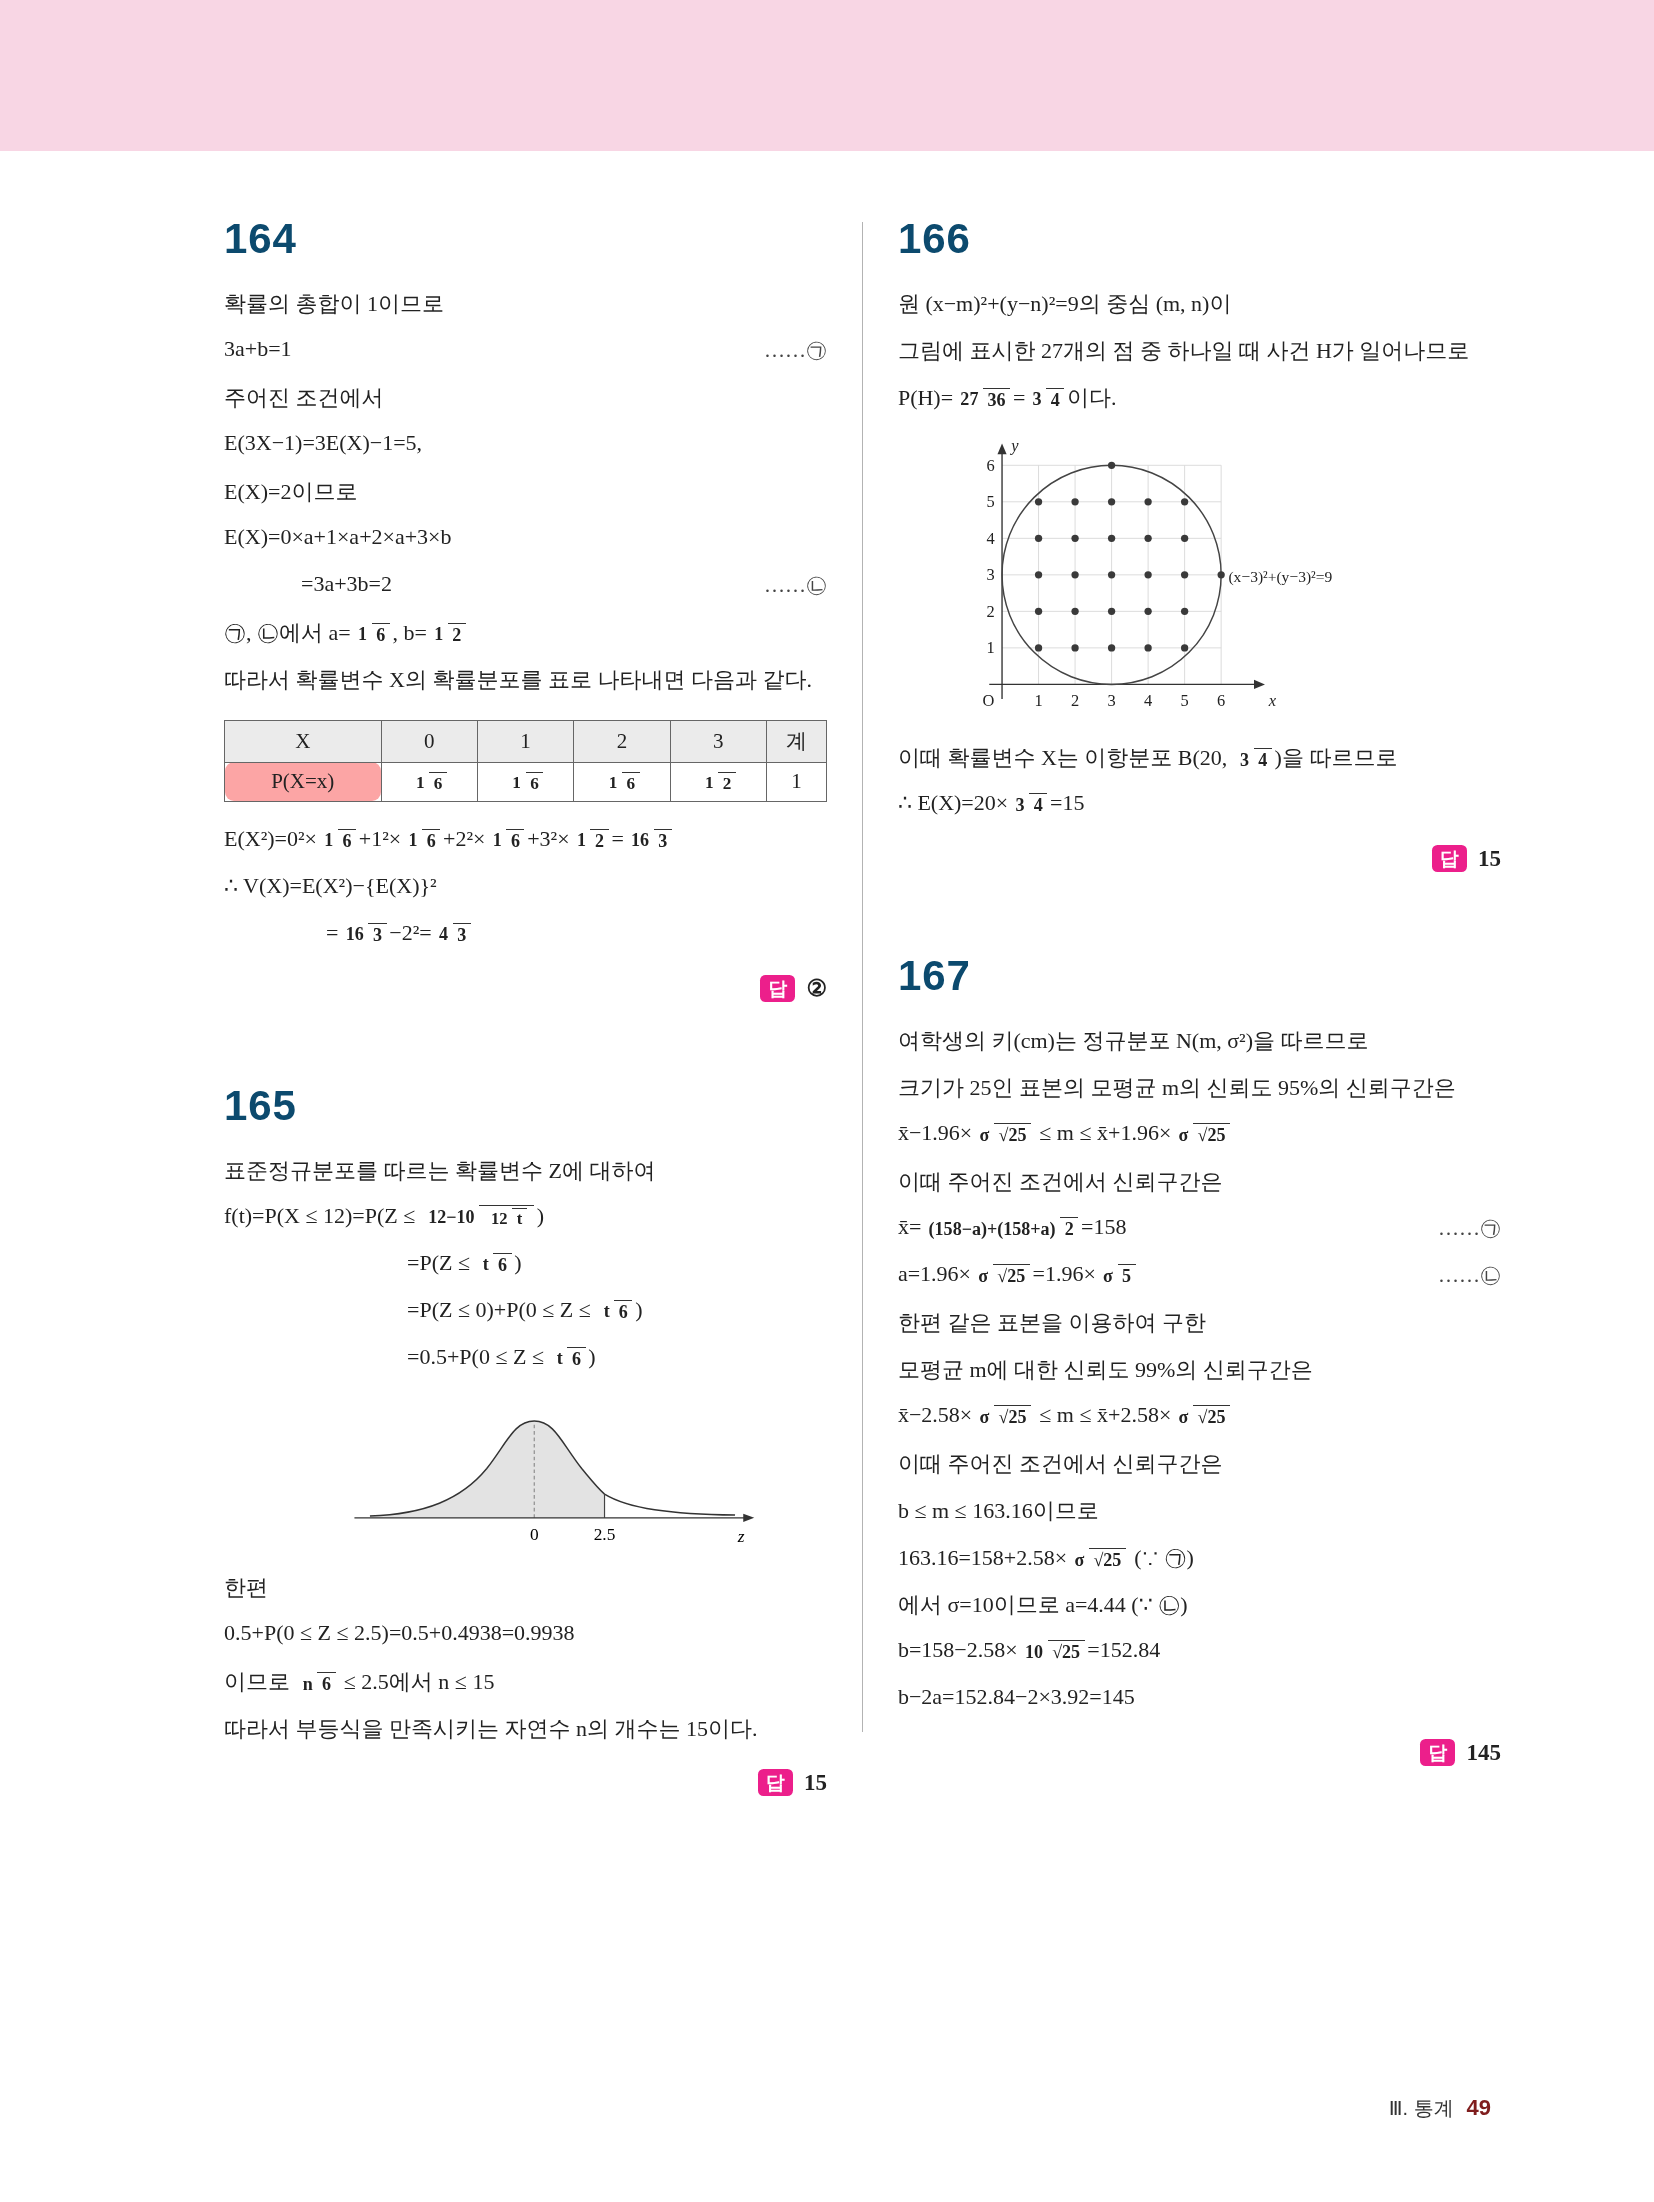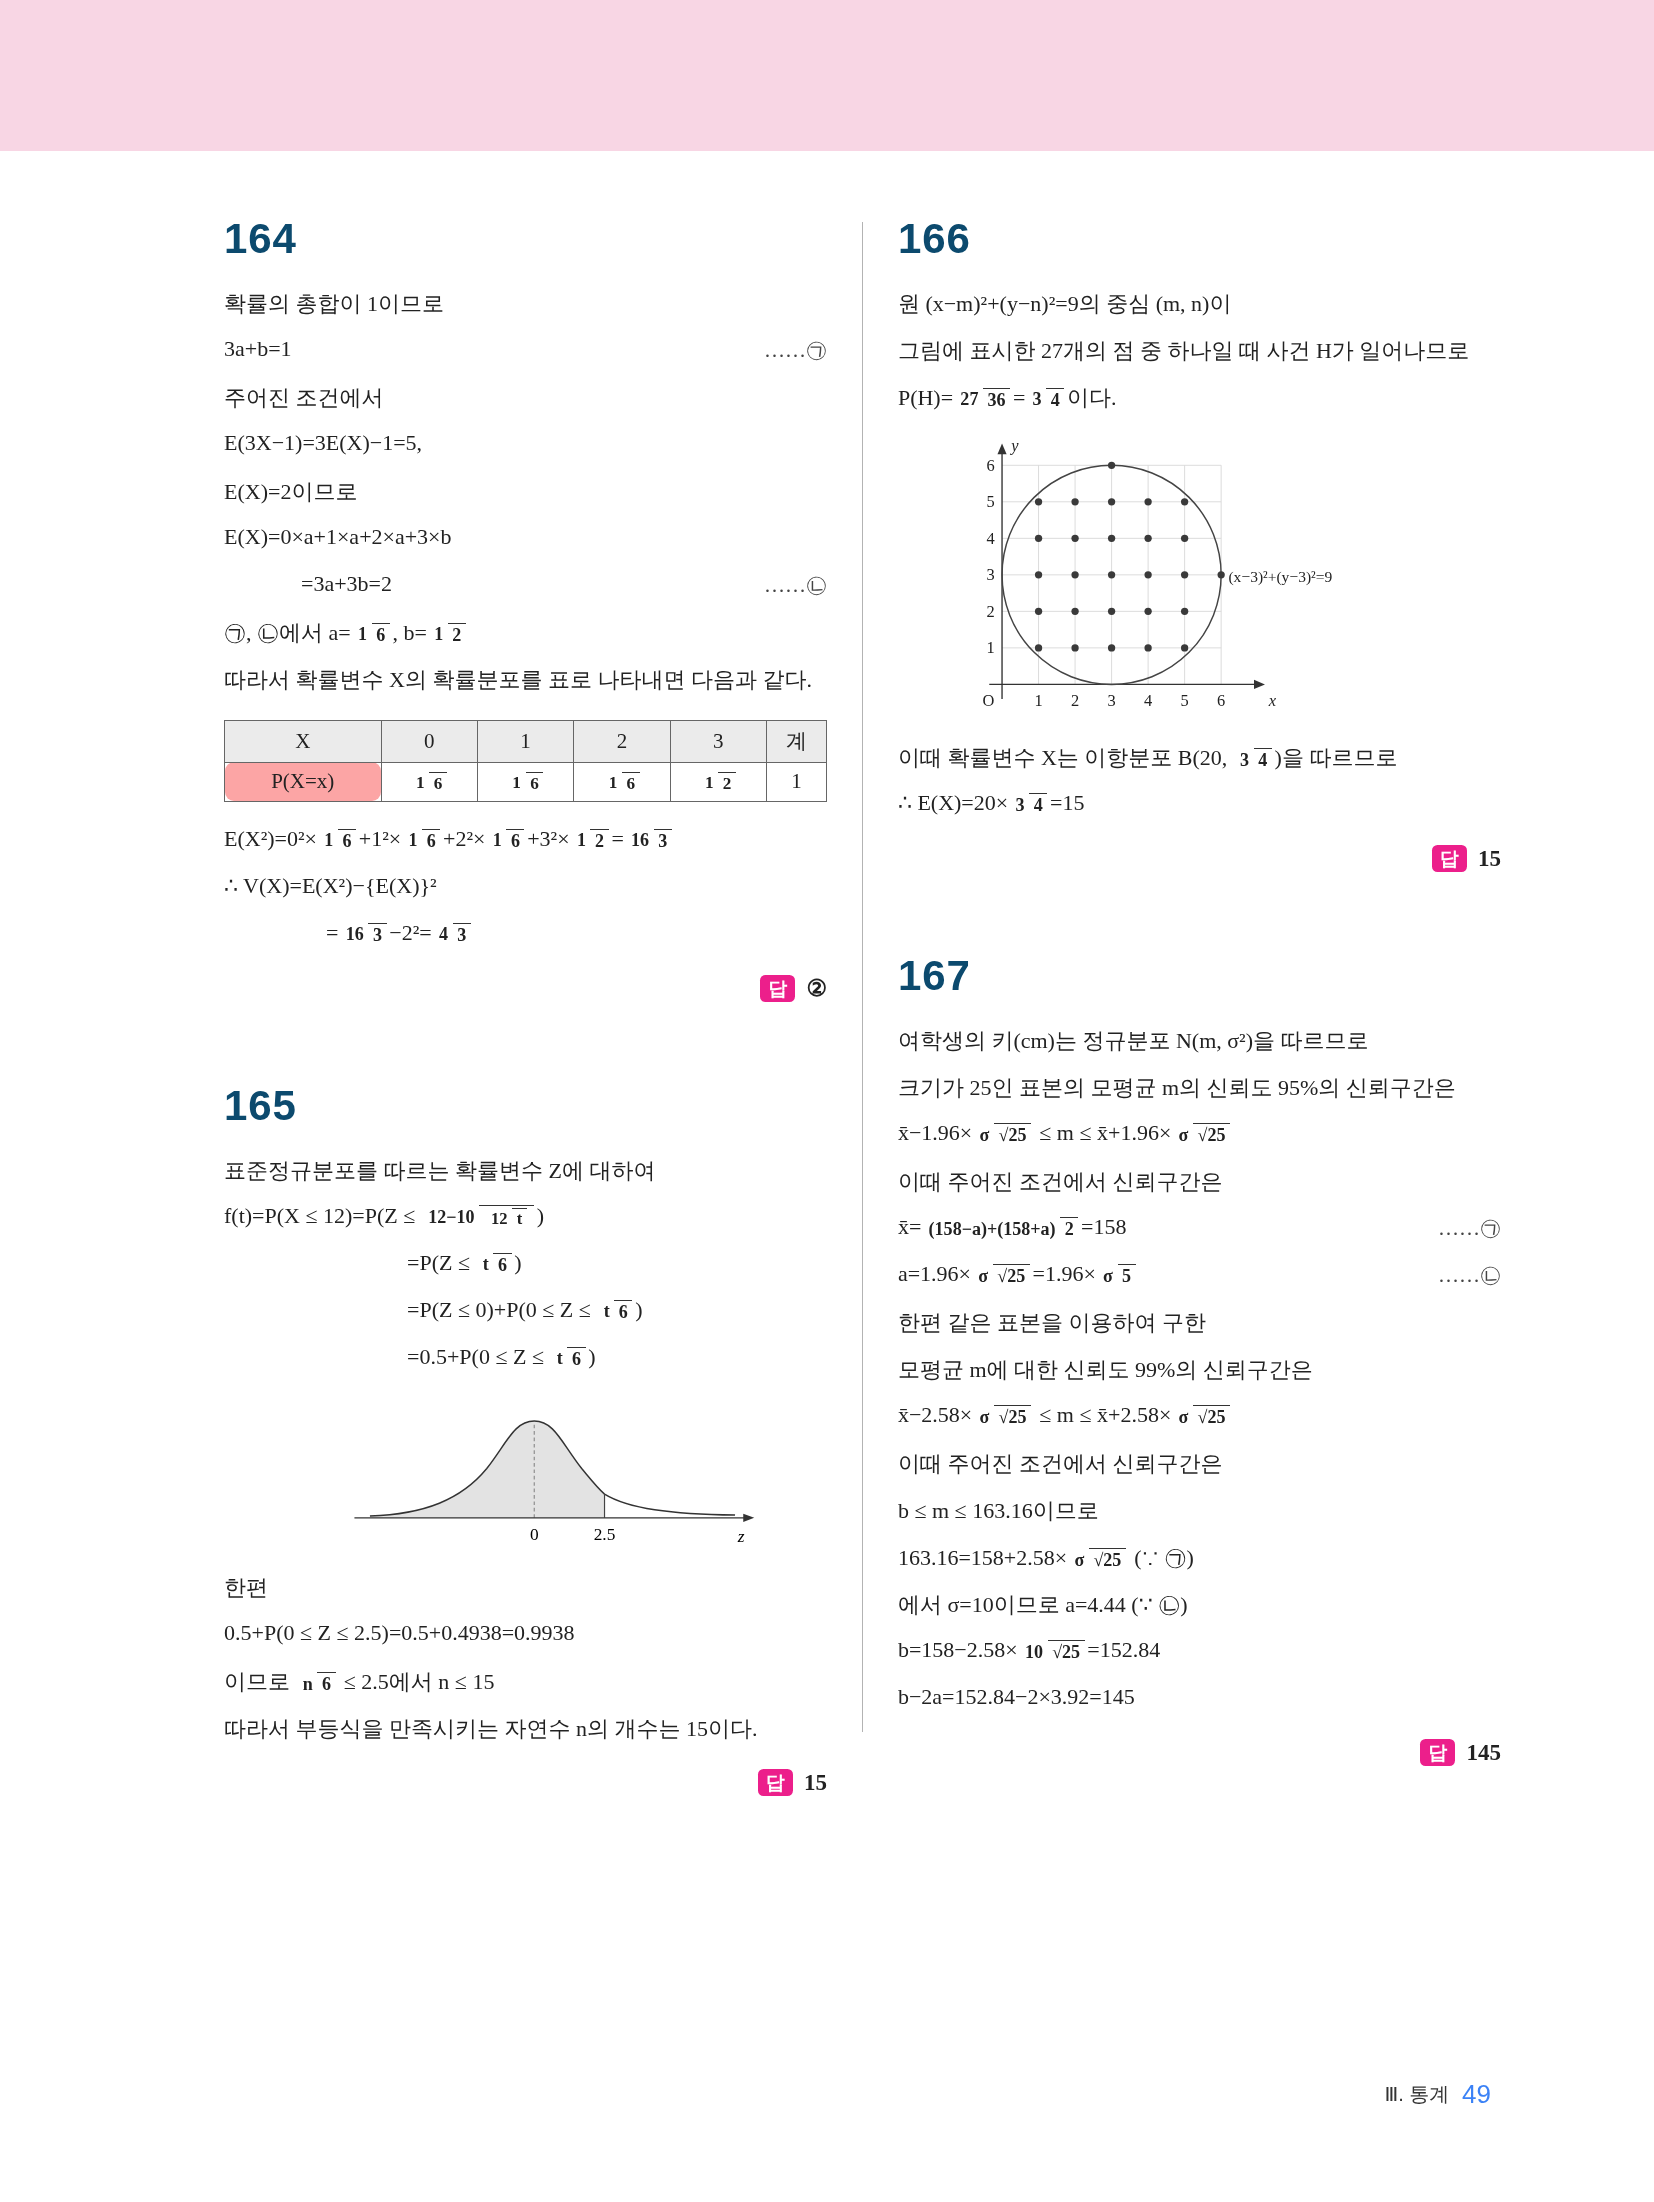--- a/index.html
+++ b/index.html
@@ -67,26 +67,26 @@
     background: #ec1f8b; color: #fff;
     font-family: "Liberation Sans", "DejaVu Sans", sans-serif;
     font-weight: bold; font-size: 19px;
     padding: 2.7px 8.2px; border-radius: 5.5px; line-height: 1.15;
   }
   .answer { font-weight: 600; }
   .figure { margin: 18.3px 0; }
   .fig165 { margin-left: 114px; }
   .fig166 { margin-left: 73px; }
   .footer {
-    position: absolute; right: 164px; bottom: 92px;
+    position: absolute; right: 164px; bottom: 80px;
     font-family: "Liberation Sans", "DejaVu Sans", sans-serif;
     font-size: 20px; color: #333;
-    display: flex; gap: 12.8px; align-items: center;
-  }
-  .footer .pg { font-weight: normal; color: #3b82f6; font-size: 26px; }
+    display: flex; gap: 12.8px; align-items: flex-start;
+  }
+  .footer .pg { font-weight: bold; color: #7f1d1d; font-size: 22px; }
   svg text { font-family: "Liberation Serif", "DejaVu Serif", serif; }
 </style>
 </head>
 <body>
 
 <div class="page">
   <div class="band"></div>
 
   <div class="columns">
 

